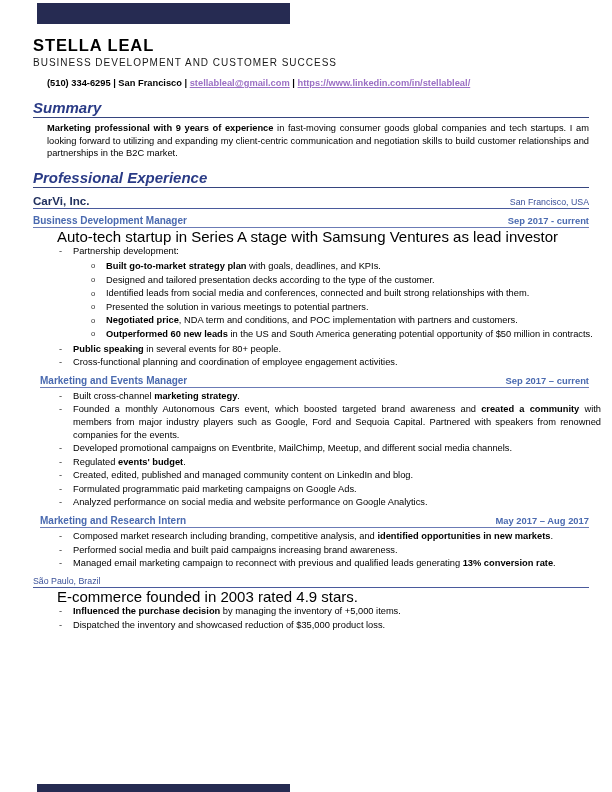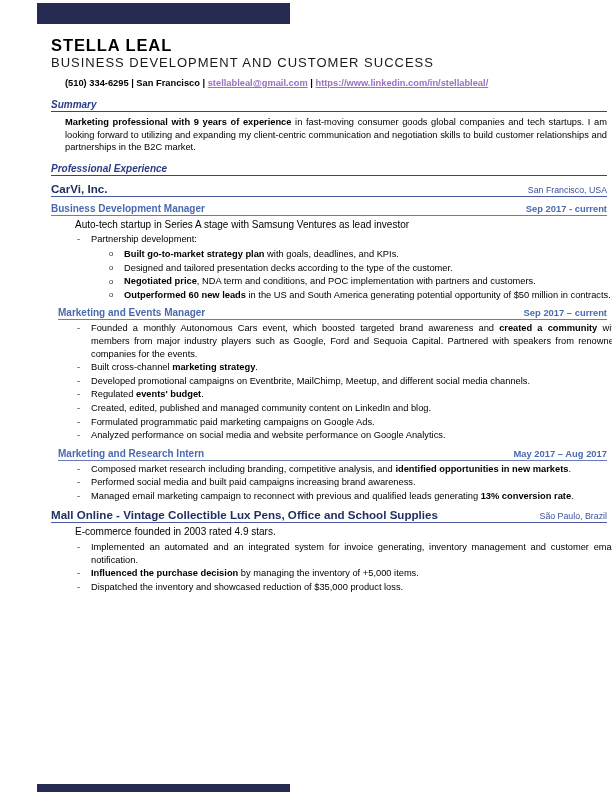--- a/index.html
+++ b/index.html
@@ -30,36 +30,36 @@
     width: 253px;
     height: 21px;
     background: #262b52;
   }
   .navy-bar.top { top: 3px; }
   .navy-bar.bottom { top: 784px; height: 20px; }
 
   
   .content {
     position: absolute;
-    left: 51px;
+    left: 33px;
     top: 36px;
     width: 556px;
   }
 
   
   .name {
     font-size: 16.5px;
     font-weight: bold;
     letter-spacing: 0.9px;
     line-height: 19px;
     color: #000;
     margin: 0;
   }
   .subtitle {
-    font-size: 13px;
+    font-size: 10px;
     letter-spacing: 1.0px;
     line-height: 14px;
     color: #1a1a1a;
     margin: 1px 0 0 0;
   }
 
   
   .contact {
     font-size: 9.3px;
     line-height: 14px;
@@ -69,21 +69,21 @@
     font-weight: bold;
   }
   .contact a {
     color: #9b6fc4;
     text-decoration: underline;
   }
   .contact .sep { color: #000; }
 
   
   .section-head {
-    font-size: 10px;
+    font-size: 15px;
     font-weight: bold;
     font-style: italic;
     color: #2a3b86;
     border-bottom: 1.4px solid #36457f;
     padding-bottom: 1px;
     margin-top: 9px;
   }
 
   .summary-body {
     font-size: 9.3px;
@@ -124,21 +124,21 @@
   }
   .role-date {
     font-size: 9.4px;
     font-weight: bold;
     color: #4a6ab0;
   }
   .row.indented { margin-left: 7px; width: 549px; }
 
   
   .lead {
-    font-size: 10px;
+    font-size: 15px;
     line-height: 12.6px;
     margin: 3px 0 0 24px;
   }
 
   ul.dash {
     list-style: none;
     margin: 2px 0 0 0;
     padding: 0;
   }
   ul.dash > li {
@@ -204,53 +204,57 @@
       <span class="role-title">Business Development Manager</span>
       <span class="role-date">Sep 2017 - current</span>
     </div>
     <div class="lead">Auto-tech startup in Series A stage with Samsung Ventures as lead investor</div>
     <ul class="dash wide">
       <li>Partnership development:</li>
     </ul>
     <ul class="dash lvl2 wide">
       <li><b>Built go-to-market strategy plan</b><span> with goals, deadlines, and KPIs.</span></li>
       <li><span>Designed and tailored presentation decks according to the type of the customer.</span></li>
+      <li><span>Identified leads from social media and conferences, connected and built strong relationships with them.</span></li>
+      <li><span>Presented the solution in various meetings to potential partners.</span></li>
       <li><b>Negotiated price</b><span>, NDA term and conditions, and POC implementation with partners and customers.</span></li>
       <li><b>Outperformed 60 new leads</b><span> in the US and South America generating potential opportunity of $50 million in contracts.</span></li>
+    </ul>
+    <ul class="dash wide">
+      <li><b>Public speaking</b><span> in several events for 80+ people.</span></li>
+      <li><span>Cross-functional planning and coordination of employee engagement activities.</span></li>
     </ul>
 
     <div class="row indented">
       <span class="role-title">Marketing and Events Manager</span>
       <span class="role-date">Sep 2017 – current</span>
     </div>
     <ul class="dash wide block">
+      <li><span>Built cross-channel </span><b>marketing strategy</b><span>.</span></li>
       <li><span>Founded a monthly Autonomous Cars event, which boosted targeted brand awareness and </span><b>created a community</b><span> with members from major industry players such as Google, Ford and Sequoia Capital. Partnered with speakers from renowned companies for the events.</span></li>
-      <li><span>Built cross-channel </span><b>marketing strategy</b><span>.</span></li>
       <li><span>Developed promotional campaigns on Eventbrite, MailChimp, Meetup, and different social media channels.</span></li>
       <li><span>Regulated </span><b>events' budget</b><span>.</span></li>
       <li><span>Created, edited, published and managed community content on LinkedIn and blog.</span></li>
       <li><span>Formulated programmatic paid marketing campaigns on Google Ads.</span></li>
       <li><span>Analyzed performance on social media and website performance on Google Analytics.</span></li>
     </ul>
 
     <div class="row indented">
       <span class="role-title">Marketing and Research Intern</span>
       <span class="role-date">May 2017 – Aug 2017</span>
     </div>
     <ul class="dash wide block">
       <li><span>Composed market research including branding, competitive analysis, and </span><b>identified opportunities in new markets</b><span>.</span></li>
       <li><span>Performed social media and built paid campaigns increasing brand awareness.</span></li>
       <li><span>Managed email marketing campaign to reconnect with previous and qualified leads generating </span><b>13% conversion rate</b><span>.</span></li>
     </ul>
 
     <div class="row company">
-      <span class="company-name">Mall Online - Vintage Collectible Lux Pens, Office and School Supplies</span>
       <span class="company-loc">São Paulo, Brazil</span>
     </div>
     <div class="lead">E-commerce founded in 2003 rated 4.9 stars.</div>
     <ul class="dash wide">
-      <li><span>Implemented an automated and an integrated system for invoice generating, inventory management and customer email-notification.</span></li>
       <li><b>Influenced the purchase decision</b><span> by managing the inventory of +5,000 items.</span></li>
       <li><span>Dispatched the inventory and showcased reduction of $35,000 product loss.</span></li>
     </ul>
 
   </div>
 </div>
 
 </body></html>

